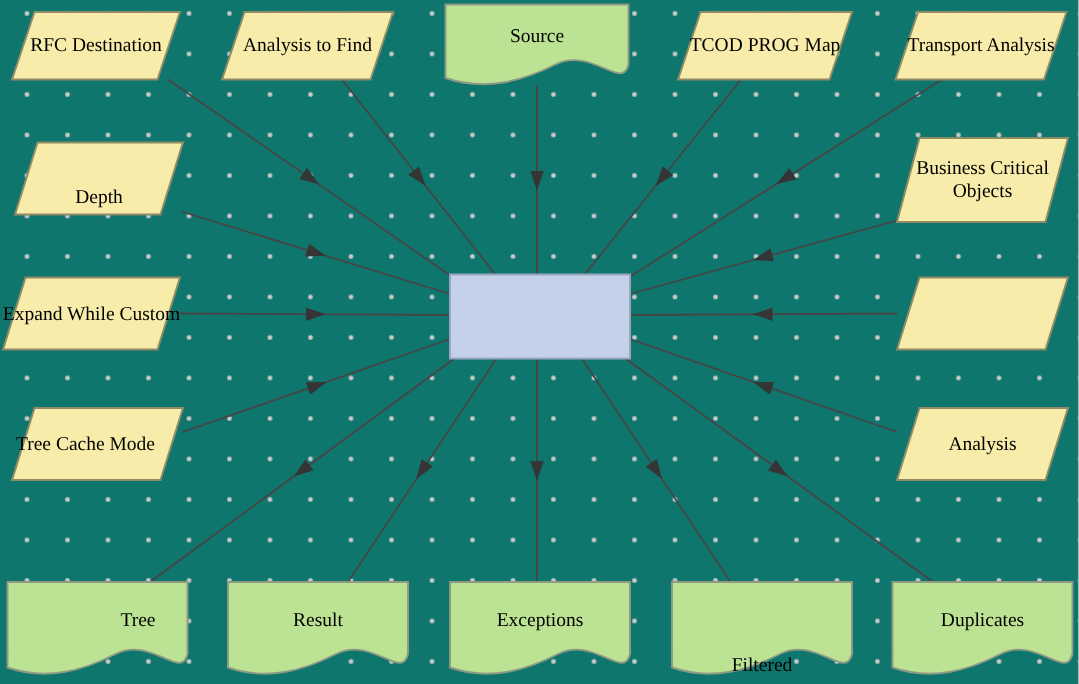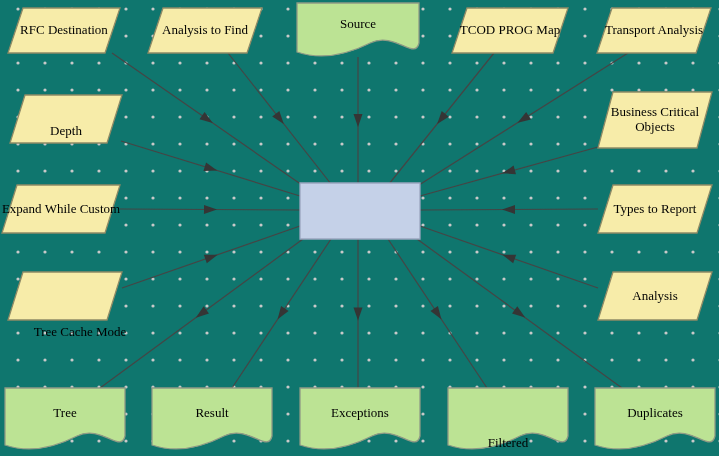--- a/index.html
+++ b/index.html
@@ -121,23 +121,22 @@
       </g>
   </svg>
   <div id="labels">
       <div class="node-label" style="left: 8px; top: 8px; width: 112px; height: 45px;">RFC Destination</div>
       <div class="node-label" style="left: 148px; top: 8px; width: 114px; height: 45px;">Analysis to Find</div>
       <div class="node-label" style="left: 297px; top: 3px; width: 122px; height: 42px;">Source</div>
       <div class="node-label" style="left: 452px; top: 8px; width: 116px; height: 45px;">TCOD PROG Map</div>
       <div class="node-label" style="left: 597px; top: 8px; width: 114px; height: 45px;">Transport Analysis</div>
       <div class="node-label" style="left: 10px; top: 95px; width: 112px; height: 48px; margin-top: 12px;">Depth</div>
       <div class="node-label" style="left: 2px; top: 185px; width: 118px; height: 48px;">Expand While Custom</div>
-      <div class="node-label" style="left: 23px; top: 272px; width: 114px; height: 48px; margin-top: 36px;">Tree Cache Mode</div>
+      <div class="node-label" style="left: 0; top: 272px; width: 114px; height: 48px;">Tree Cache Mode</div>
       <div class="node-label wrap" style="left: 598px; top: 92px; width: 114px; height: 56px;">Business Critical Objects</div>
-      <div class="node-label" style="left: 598px; top: 185px; width: 114px; height: 48px;">Types to Report</div>
       <div class="node-label" style="left: 598px; top: 272px; width: 114px; height: 48px;">Analysis</div>
-      <div class="node-label" style="left: 5px; top: 388px; width: 120px; height: 50px;">Tree</div>
+      <div class="node-label" style="left: 5px; top: 388px; width: 120px; height: 50px; padding-left: 27px;">Tree</div>
       <div class="node-label" style="left: 152px; top: 388px; width: 120px; height: 50px;">Result</div>
       <div class="node-label" style="left: 300px; top: 388px; width: 120px; height: 50px;">Exceptions</div>
       <div class="node-label" style="left: 448px; top: 388px; width: 120px; height: 50px; margin-top: 30px;">Filtered</div>
       <div class="node-label" style="left: 595px; top: 388px; width: 120px; height: 50px;">Duplicates</div>
     </div>
 </div>
 
 </body></html>

